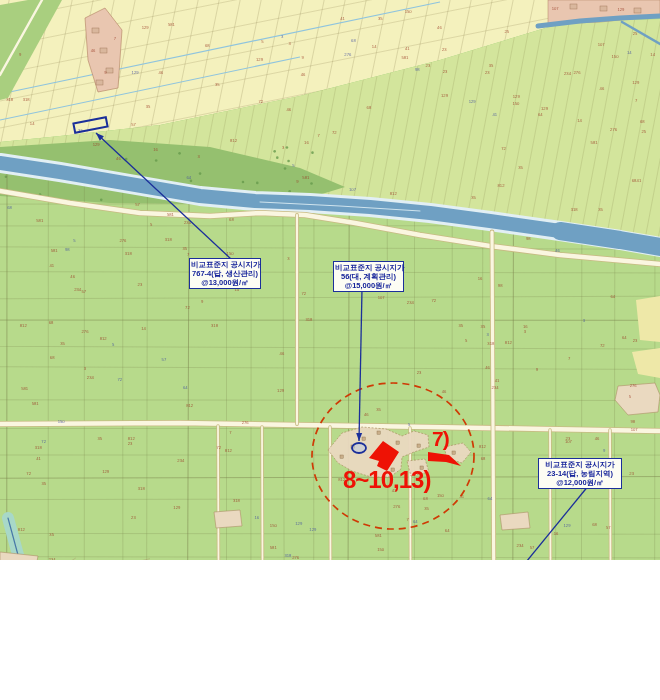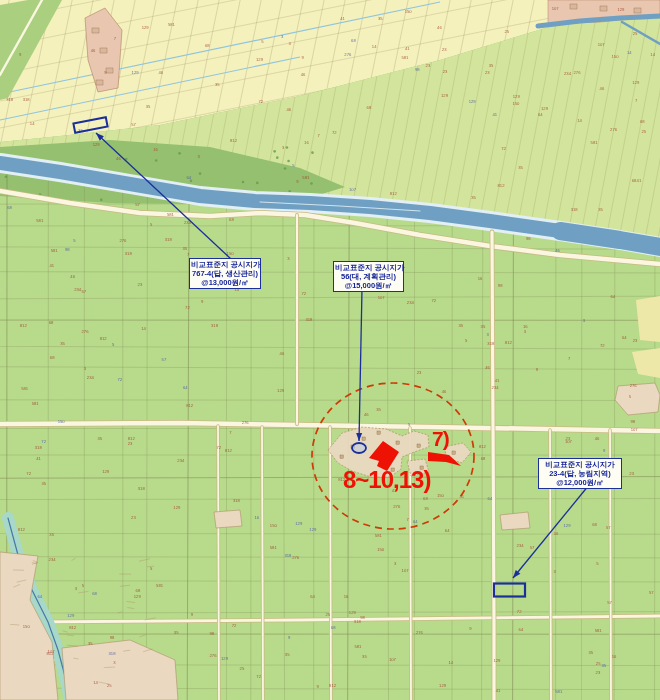--- a/index.html
+++ b/index.html
@@ -1,16 +1,16 @@
 <!DOCTYPE html>
 <html><head>
 <meta charset="utf-8">
 <style>
   html,body{margin:0;padding:0;background:#ffffff;}
-  #stage{position:relative;width:660px;height:700px;overflow:hidden;
+  #stage{position:relative;width:660px;height:560px;overflow:hidden;
          font-family:"Liberation Sans",sans-serif;background:#b7da8b;}
   #map-svg{position:absolute;left:0;top:0;}
   .callout{position:absolute;box-sizing:border-box;background:#fdfdf4;
            border:1.6px solid #1b2f9a;color:#15239a;font-size:7.5px;
            font-weight:bold;line-height:9px;text-align:center;
            padding:1px 1px;white-space:nowrap;z-index:30;}
   .redlabel{position:absolute;color:#ee1205;font-weight:bold;z-index:25;
             font-family:"Liberation Sans",sans-serif;letter-spacing:-1px;}
   #label-7{font-size:21px;}
   #label-813{font-size:24px;text-align:right;}
@@ -617,19 +617,19 @@
   </div>
 
   <div class="callout" id="callout-2" style="left:333px;top:261px;width:71px;">
     <div>비교표준지 공시지가</div>
     <div>56(대, 계획관리)</div>
     <div>@15,000원/㎡</div>
   </div>
 
   <div class="callout" id="callout-3" style="left:538px;top:458px;width:84px;">
     <div>비교표준지 공시지가</div>
-    <div>23-4(답, 농림지역)</div>
+    <div>23-14(답, 농림지역)</div>
     <div>@12,000원/㎡</div>
   </div>
 
   <div class="redlabel" id="label-7" style="left:432px;top:427px;">7)</div>
   <div class="redlabel" id="label-813" style="left:343px;top:466px;">8~10,13)</div>
 </div>
 
 </body></html>

